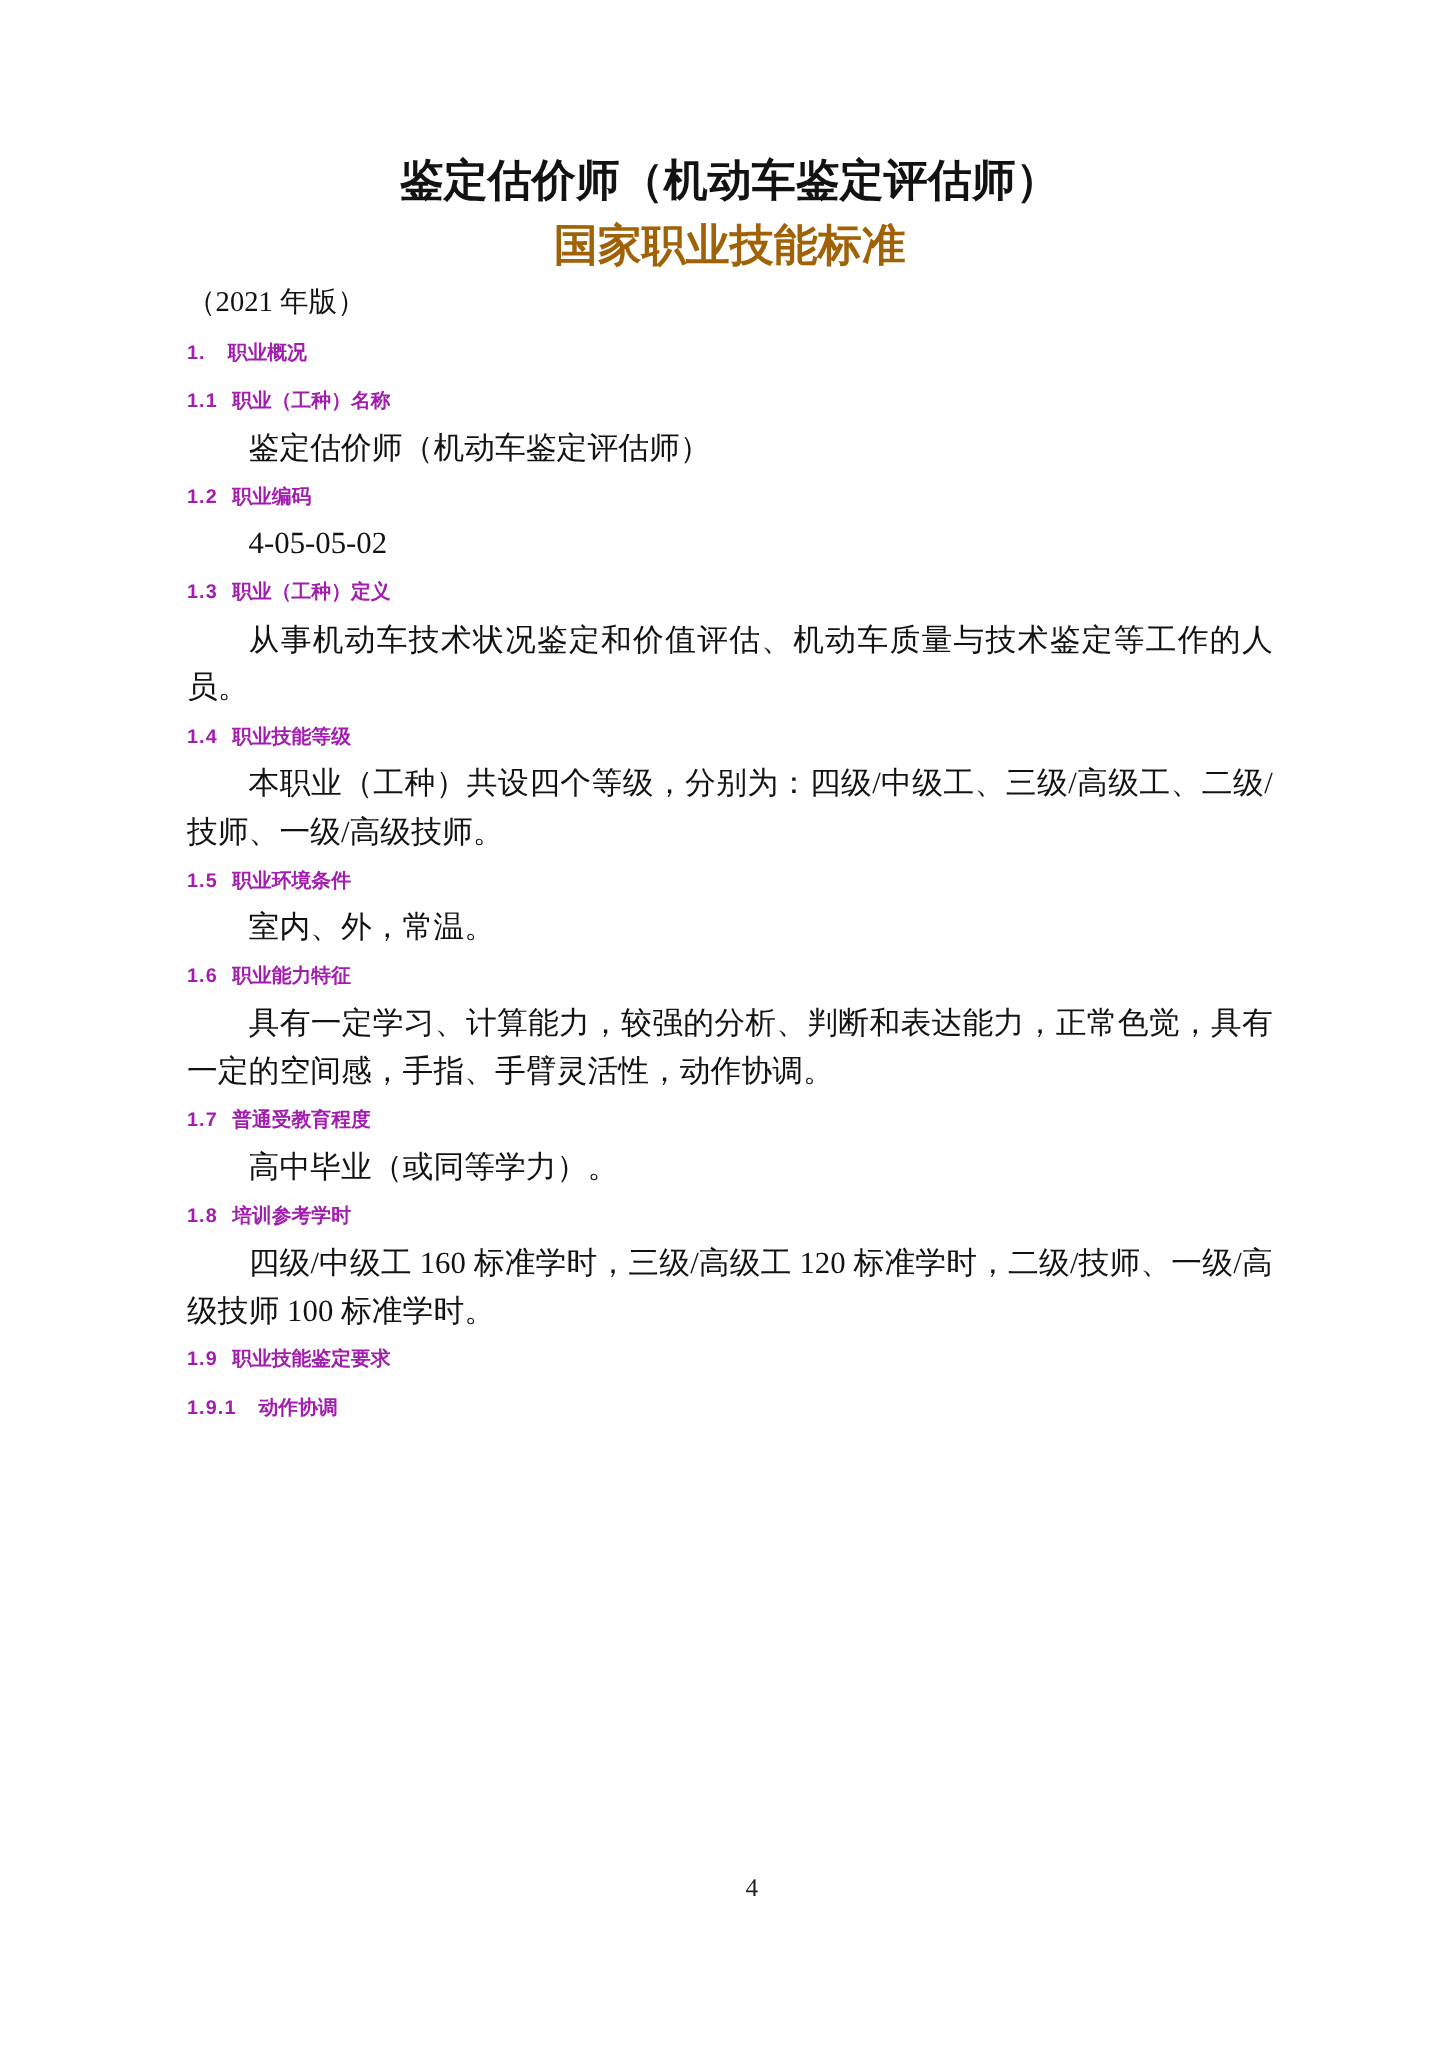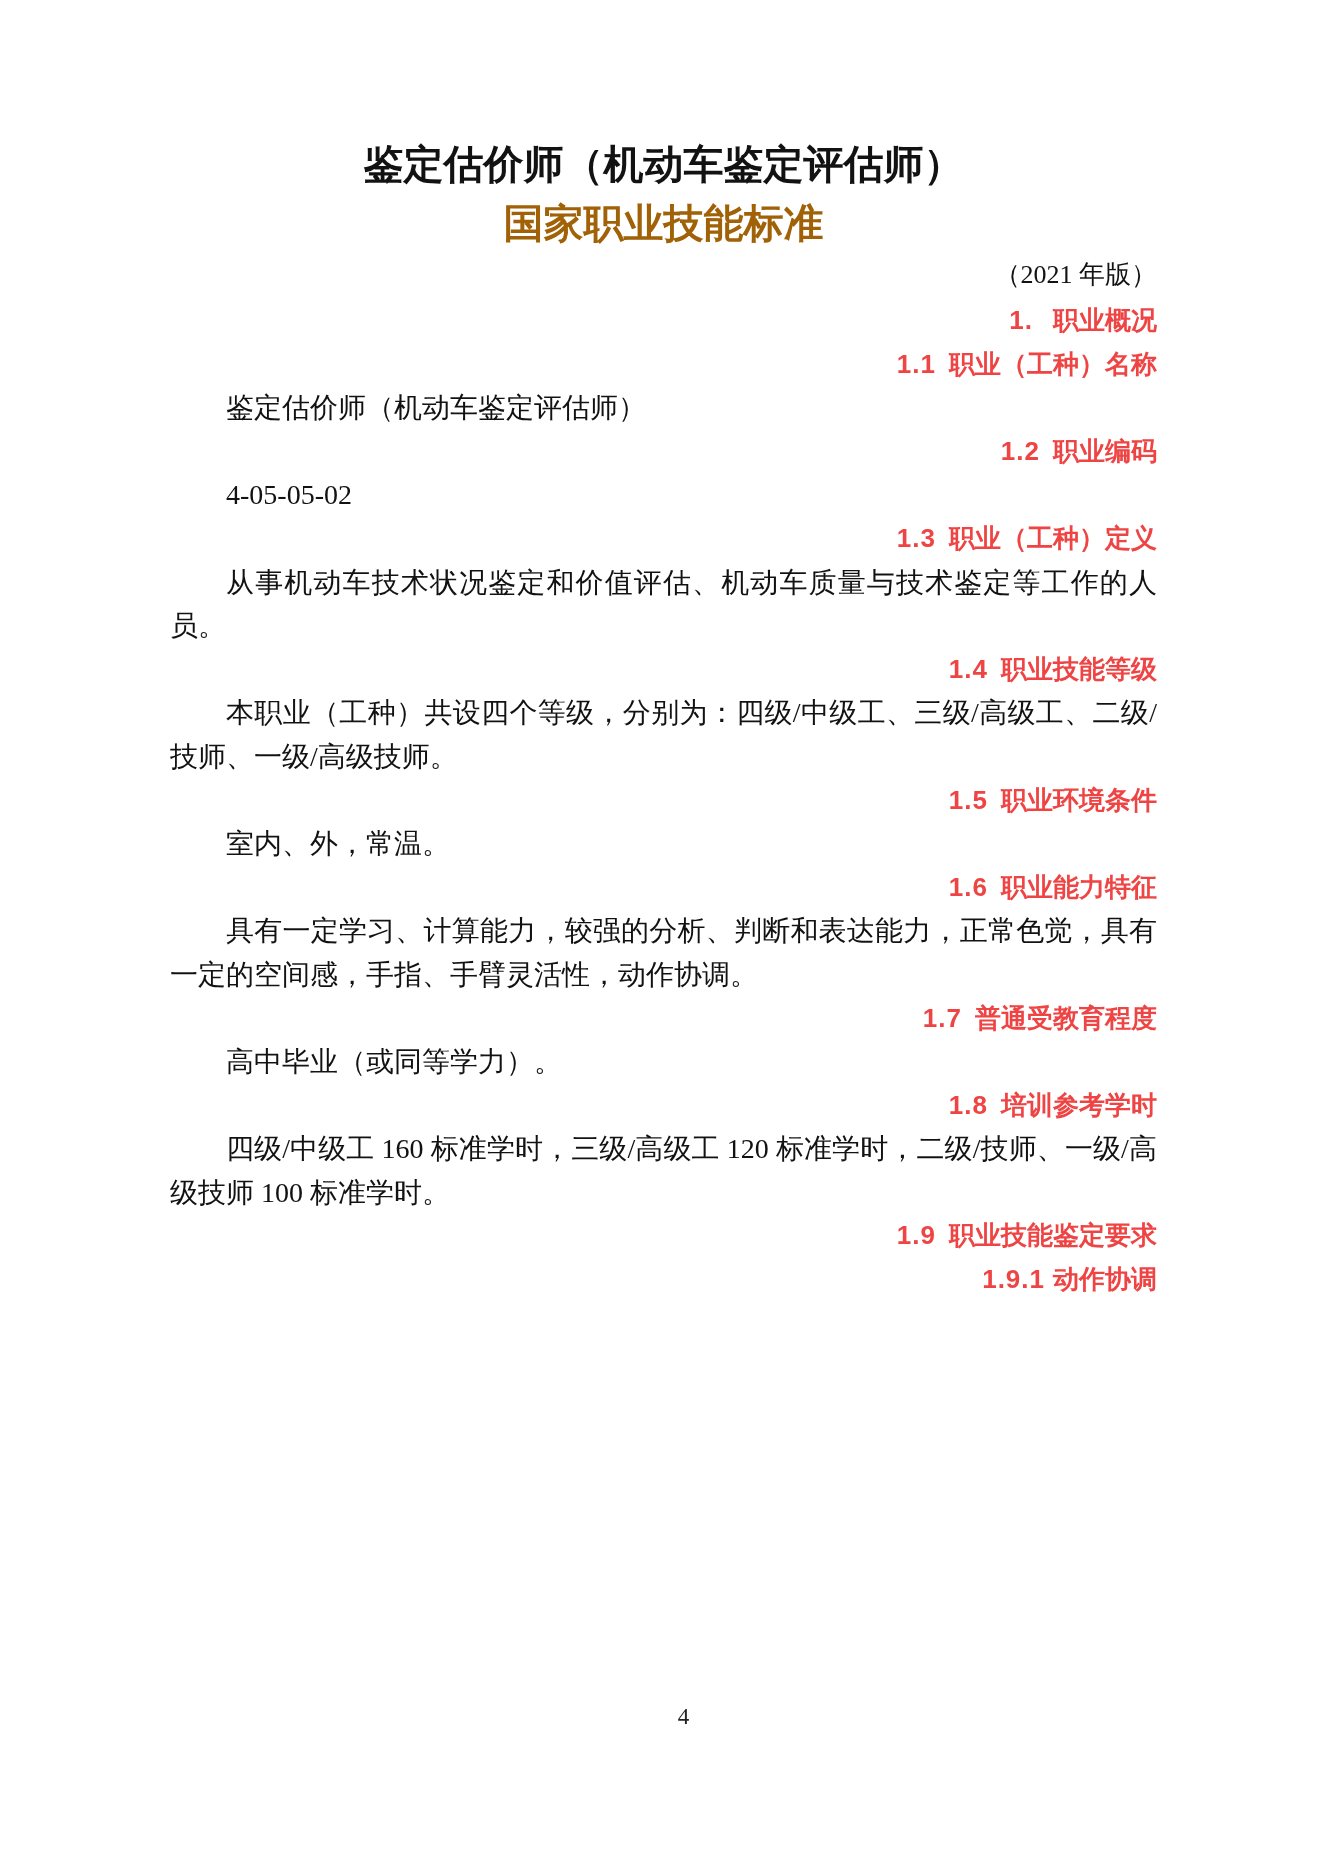--- a/index.html
+++ b/index.html
@@ -41,46 +41,45 @@
     font-size: 40px;
     line-height: 56px;
     text-align: center;
     color: #a16207;
   }
   .edition {
     margin: 0;
     font-family: "Liberation Serif", serif;
     font-size: 26px;
     line-height: 48px;
-    text-align: right;
+    text-align: left;
     color: #121212;
   }
   .sections {
     margin-top: 0;
   }
   .sections p {
     margin: 0;
     line-height: 43.6px;
   }
   .sec-h {
     font-family: "Liberation Sans", sans-serif;
     font-weight: 700;
-    font-size: 26px;
-    color: #ef4444;
+    font-size: 18px;
+    color: #a21caf;
     white-space: nowrap;
-    text-align: right;
   }
   .sec-h .num {
     font-family: "Liberation Sans", sans-serif;
     font-weight: 700;
     letter-spacing: 1px;
   }
   .sec-h.h1 .num { margin-right: 20px; }
   .sec-h.h2 .num { margin-right: 13px; }
-  .sec-h.h3 .num { margin-right: 8px; }
+  .sec-h.h3 .num { margin-right: 20px; }
   .body-p {
     font-family: "Liberation Serif", serif;
     font-size: 28px;
     color: #121212;
     text-indent: 2em;
     text-align: justify;
     text-justify: inter-ideograph;
   }
   .page-number {
     position: absolute;

